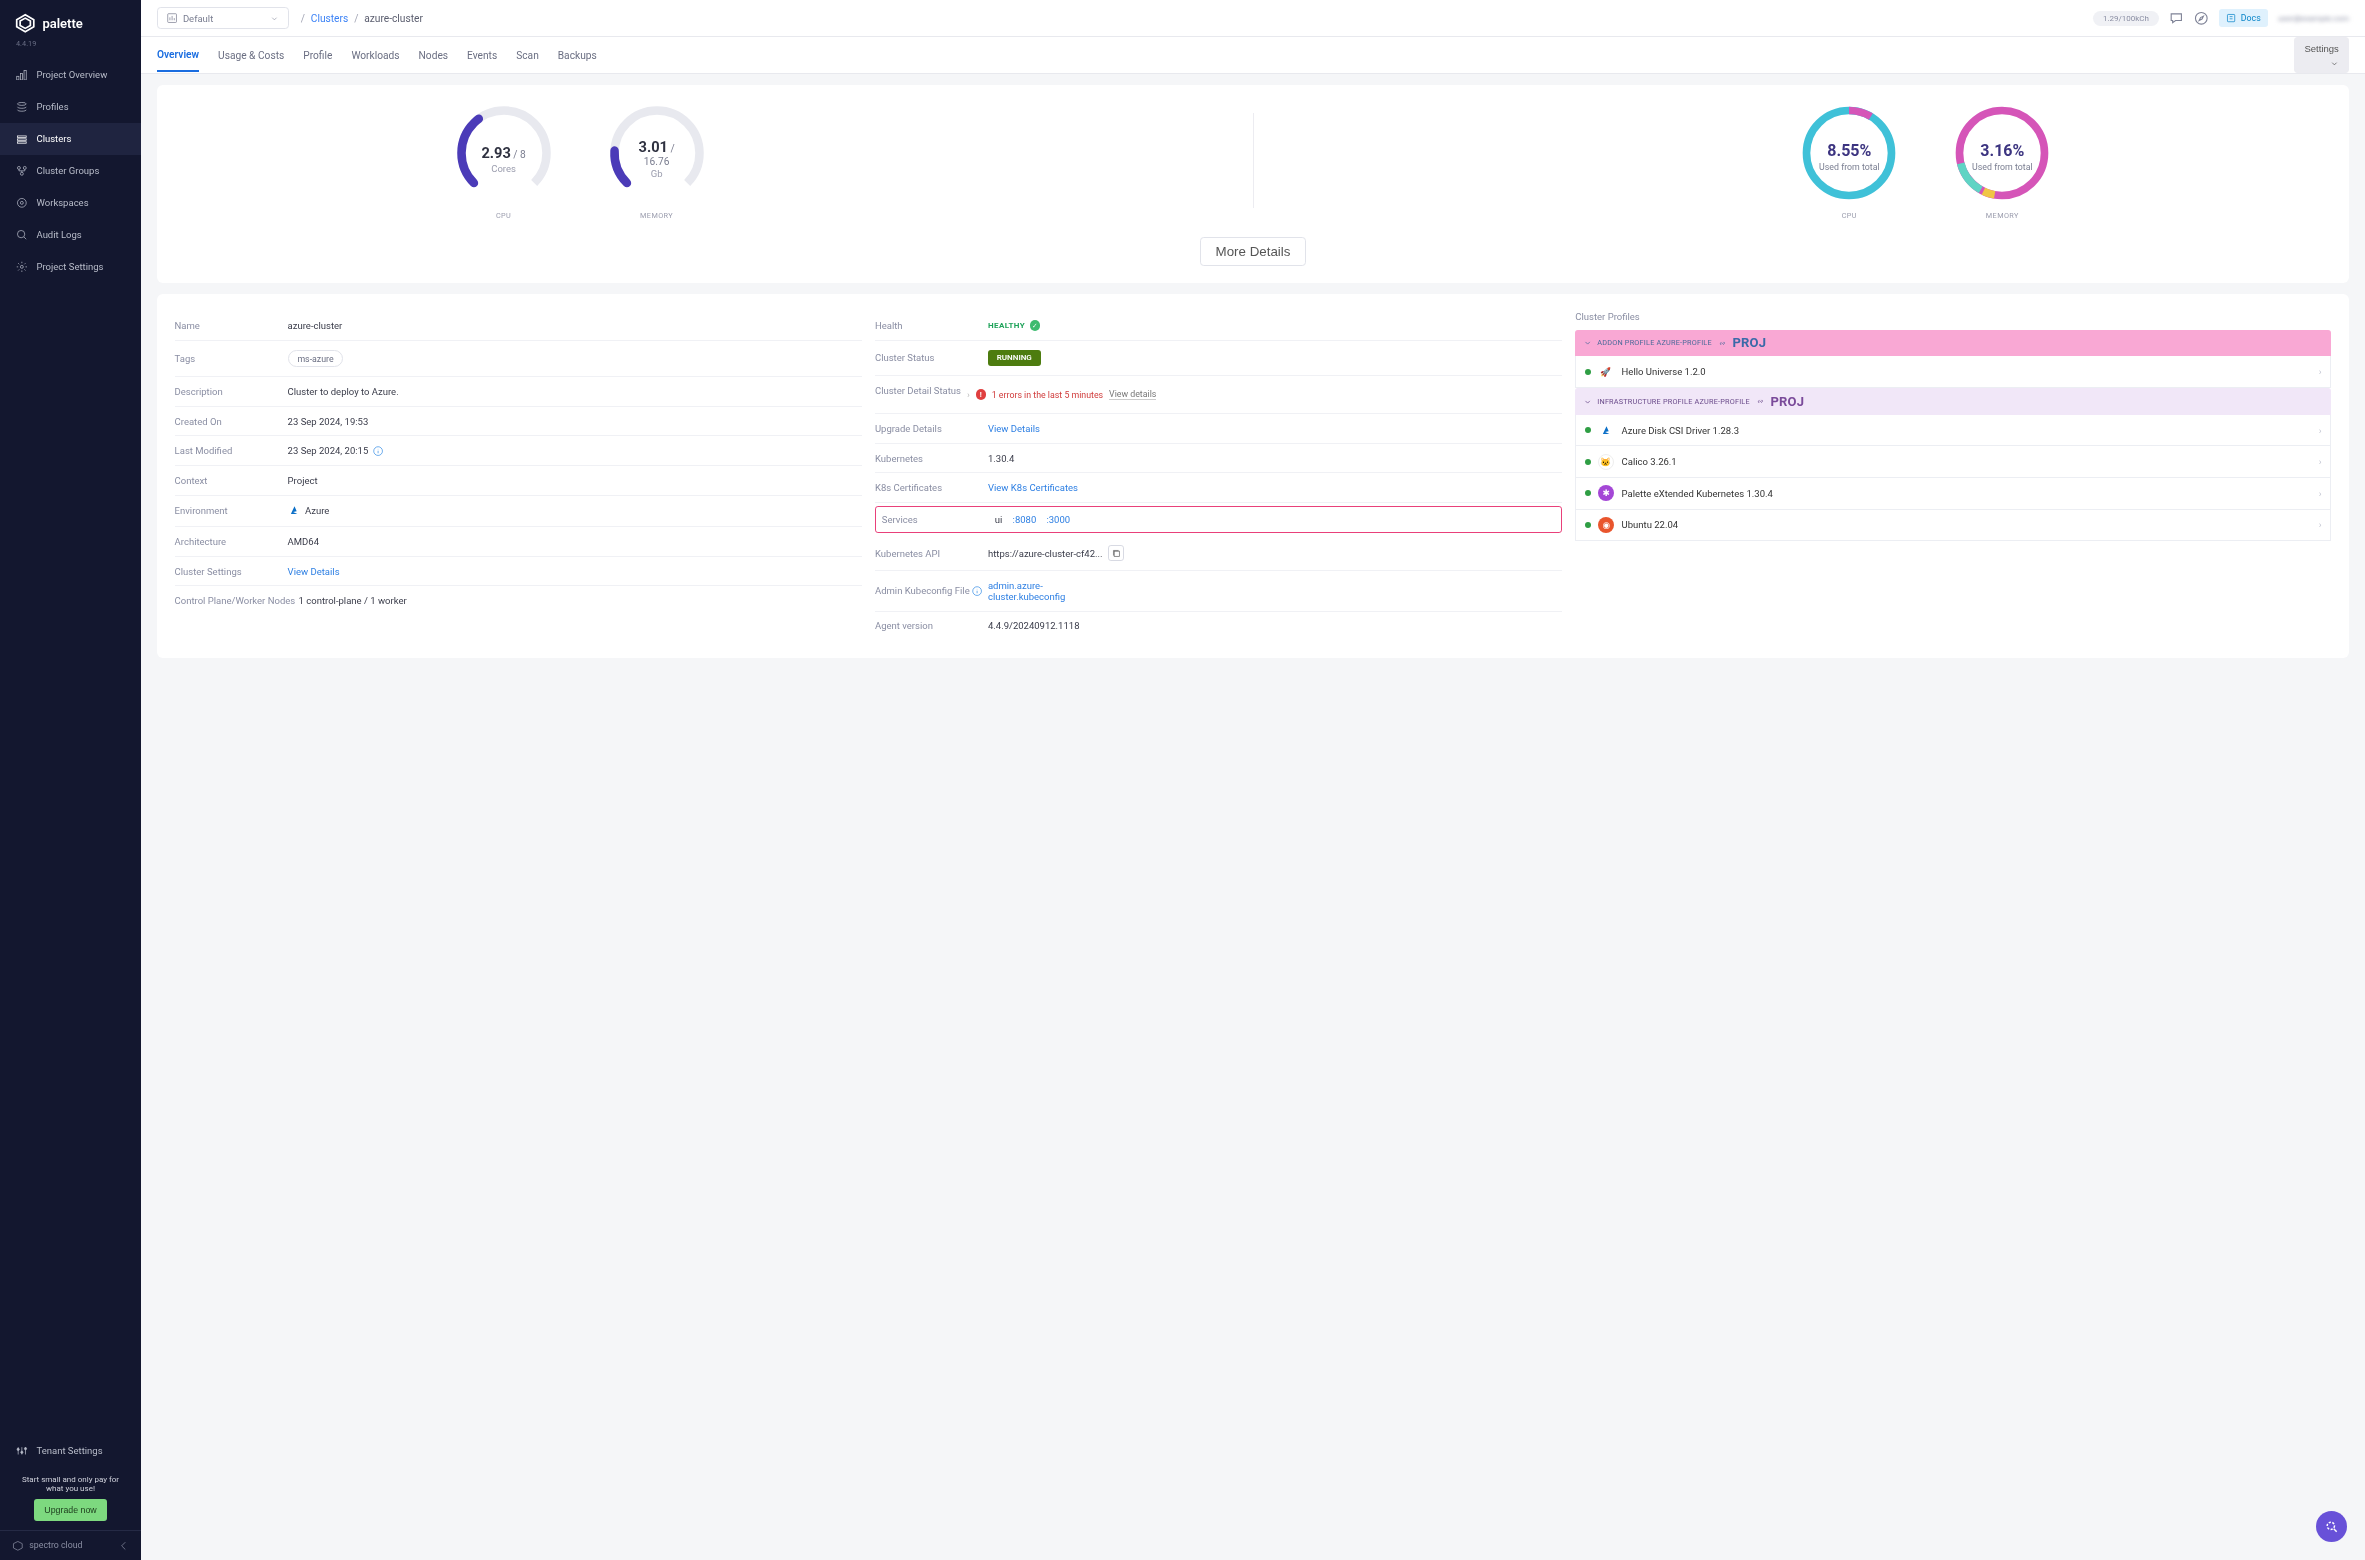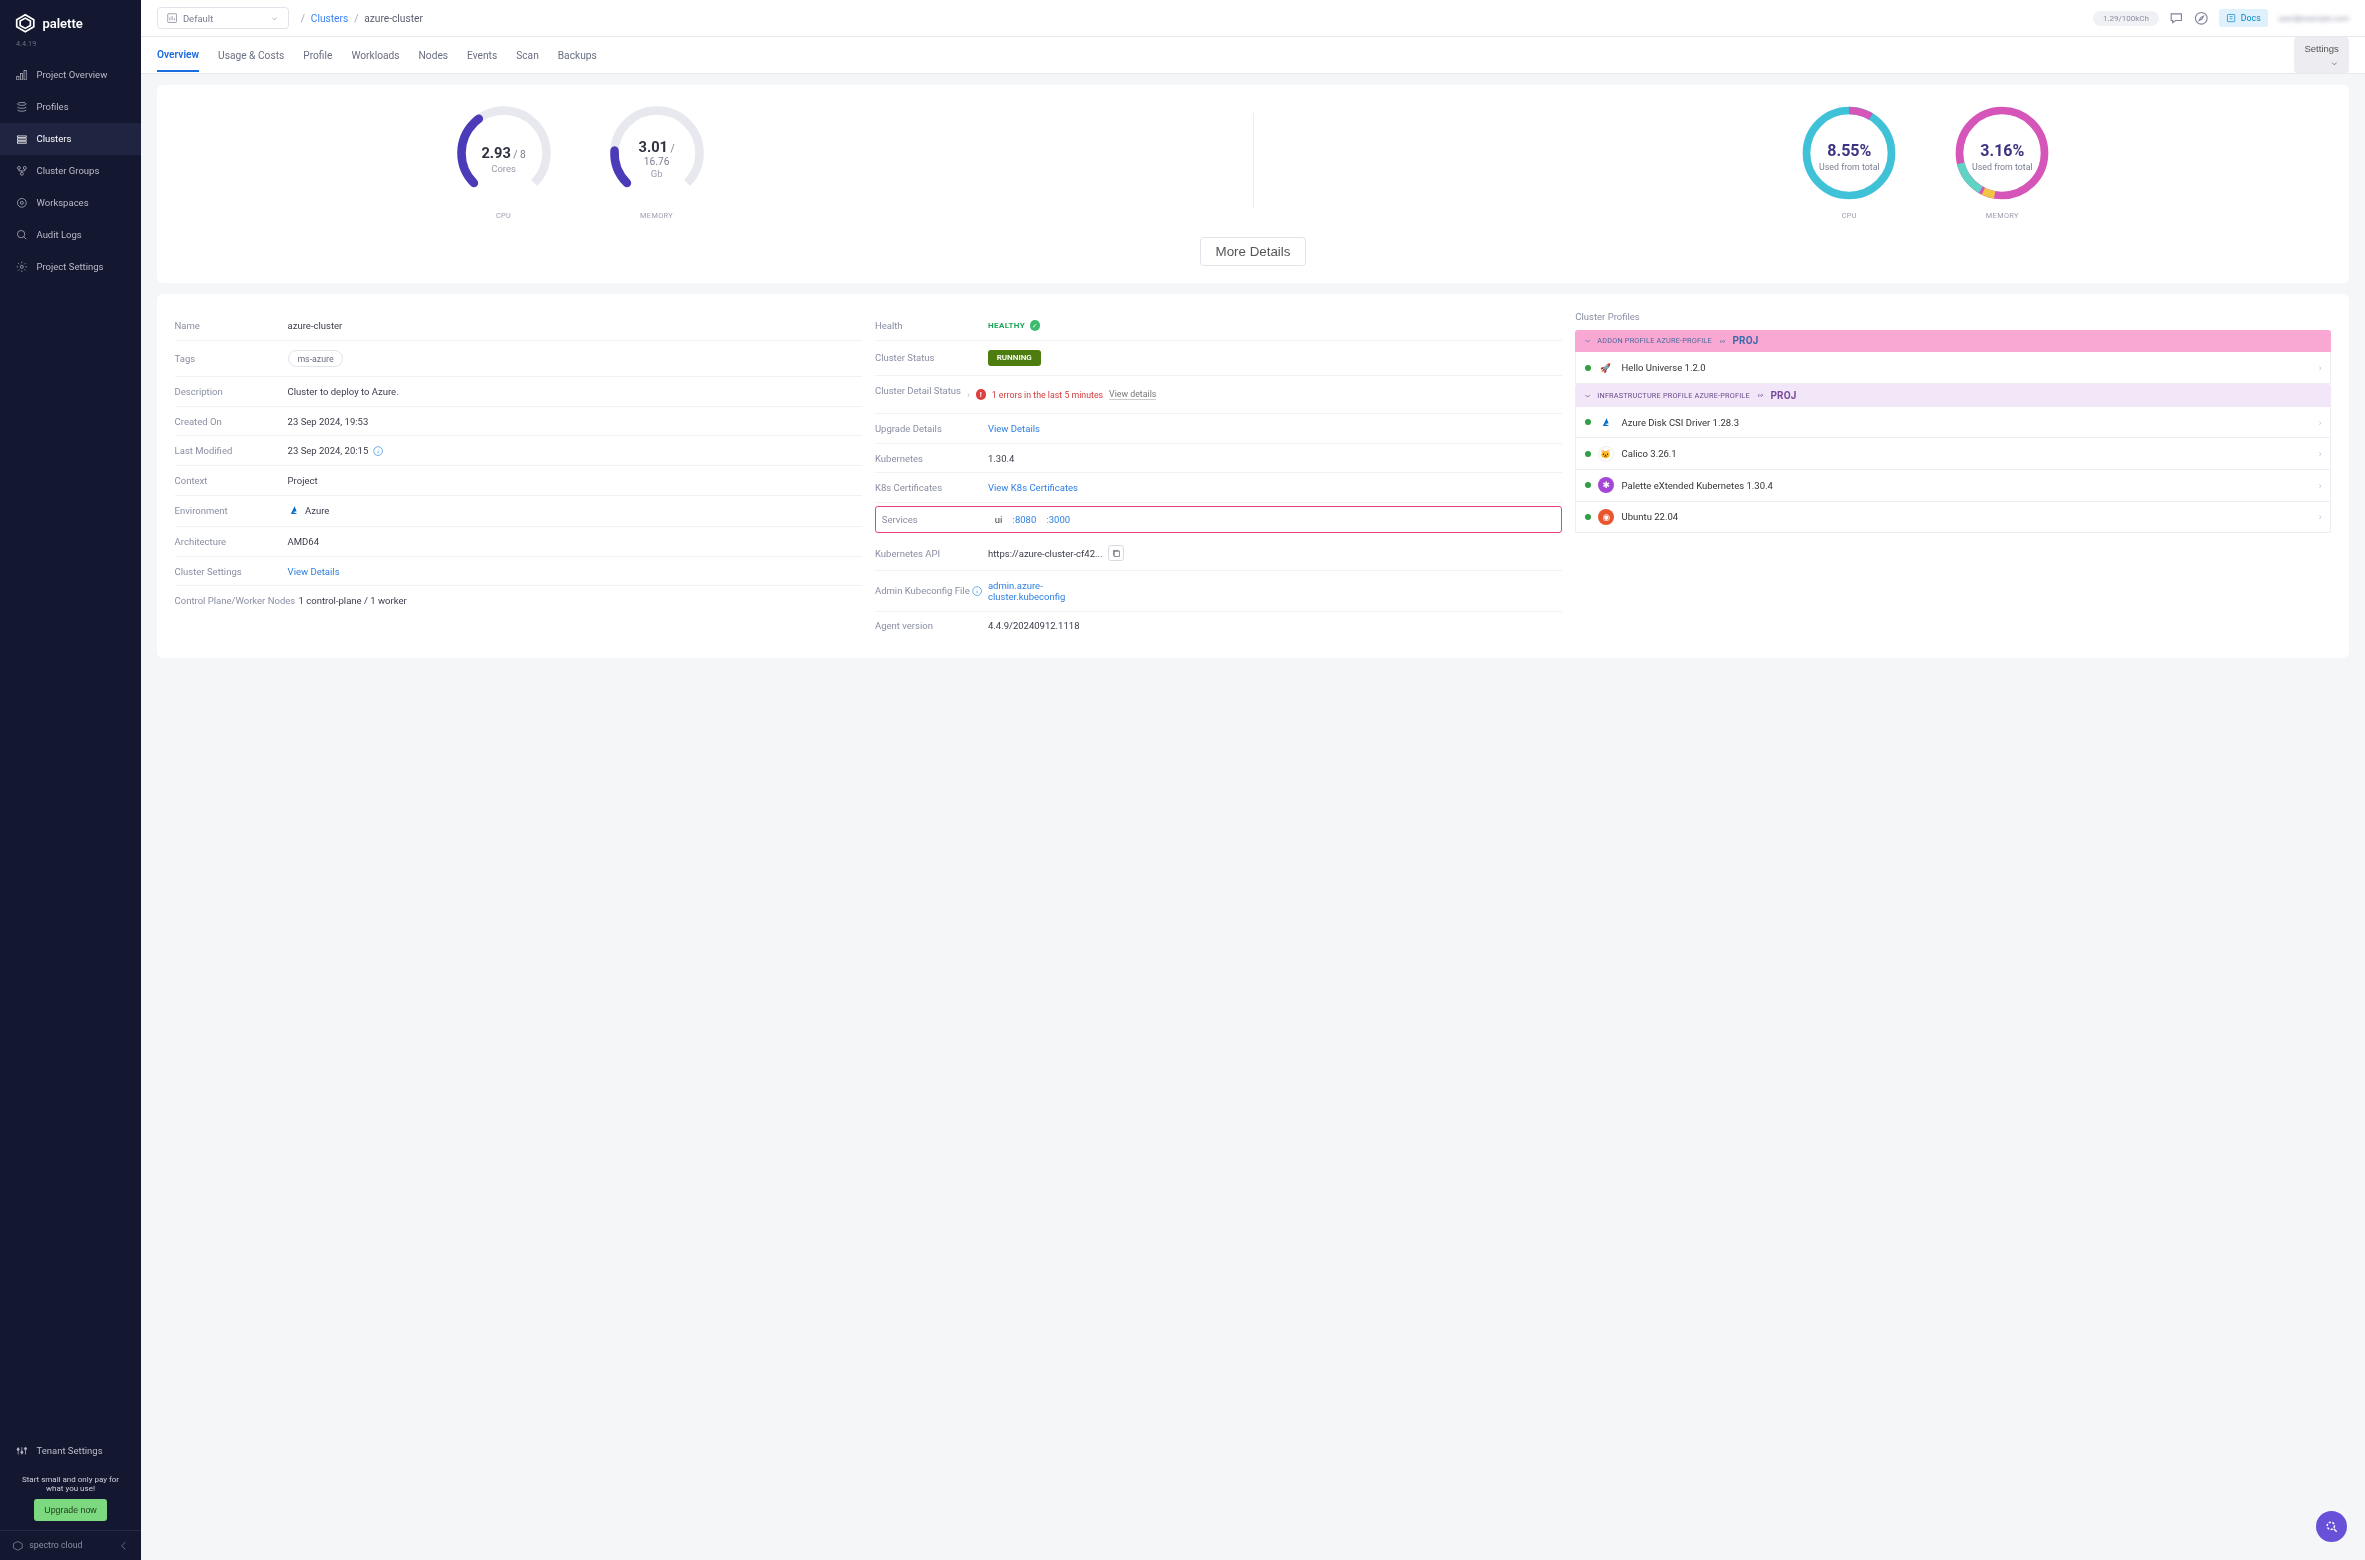--- a/index.html
+++ b/index.html
@@ -70,21 +70,21 @@
 .view-details-sm { color: #777; font-size: 8.8px; border-bottom: 0.7px solid #ccc; cursor: pointer; }
 .hl-box { border: 1.5px solid #e9407a; border-radius: 2.9px; padding: 7.3px 5.9px; margin: 2.9px 0; display: flex; align-items: center; }
 .svc-ports { display: flex; gap: 10.2px; align-items: center; }
 .api-row { display: flex; align-items: center; gap: 5.9px; }
 .api-url { max-width: 117px; overflow: hidden; text-overflow: ellipsis; white-space: nowrap; }
 .copy-btn { border: 0.7px solid #d8dae3; border-radius: 2.9px; width: 16px; height: 16px; display: flex; align-items: center; justify-content: center; cursor: pointer; }
 .info-icon { width: 10.2px; height: 10.2px; color: #3a8fe6; }
 .profiles-header { color: #8a8ea3; font-size: 9.5px; margin-bottom: 7.3px; }
 .profile-section-head { background: #f9a8d4; padding: 5.9px 8.8px; border-radius: 2.9px 2.9px 0 0; display: flex; align-items: center; gap: 5.9px; font-size: 7.3px; color: #4a6a9a; letter-spacing: 0.2px; }
 .profile-section-head.infra { background: #f1e7f8; color: #6a4a8a; }
-.proj-badge { font-size: 10px; font-weight: 700; color: #3a6aa8; }
+.proj-badge { font-size: 13px; font-weight: 700; color: #3a6aa8; }
 .proj-badge.infra { color: #7a4a9a; }
 .profile-item { display: flex; align-items: center; gap: 7.3px; padding: 7.3px 8.8px; border: 0.7px solid #eceef3; border-top: none; cursor: pointer; }
 .status-dot { width: 5.9px; height: 5.9px; border-radius: 50%; background: #2f9e44; }
 .pack-icon { width: 16px; height: 16px; border-radius: 50%; display: flex; align-items: center; justify-content: center; font-size: 8.8px; }
 .chev-right { margin-left: auto; color: #c0c3d0; }
 .azure-icon { color: #0b6fc7; }
 .float-search { position: fixed; bottom: 17.6px; right: 17.6px; width: 31px; height: 31px; border-radius: 50%; background: #6851d8; display: flex; align-items: center; justify-content: center; color: #fff; cursor: pointer; }
 .sc-icon{width:11.7px;height:11.7px;}
 .chevron-left{margin-left:auto;}
 </style>

